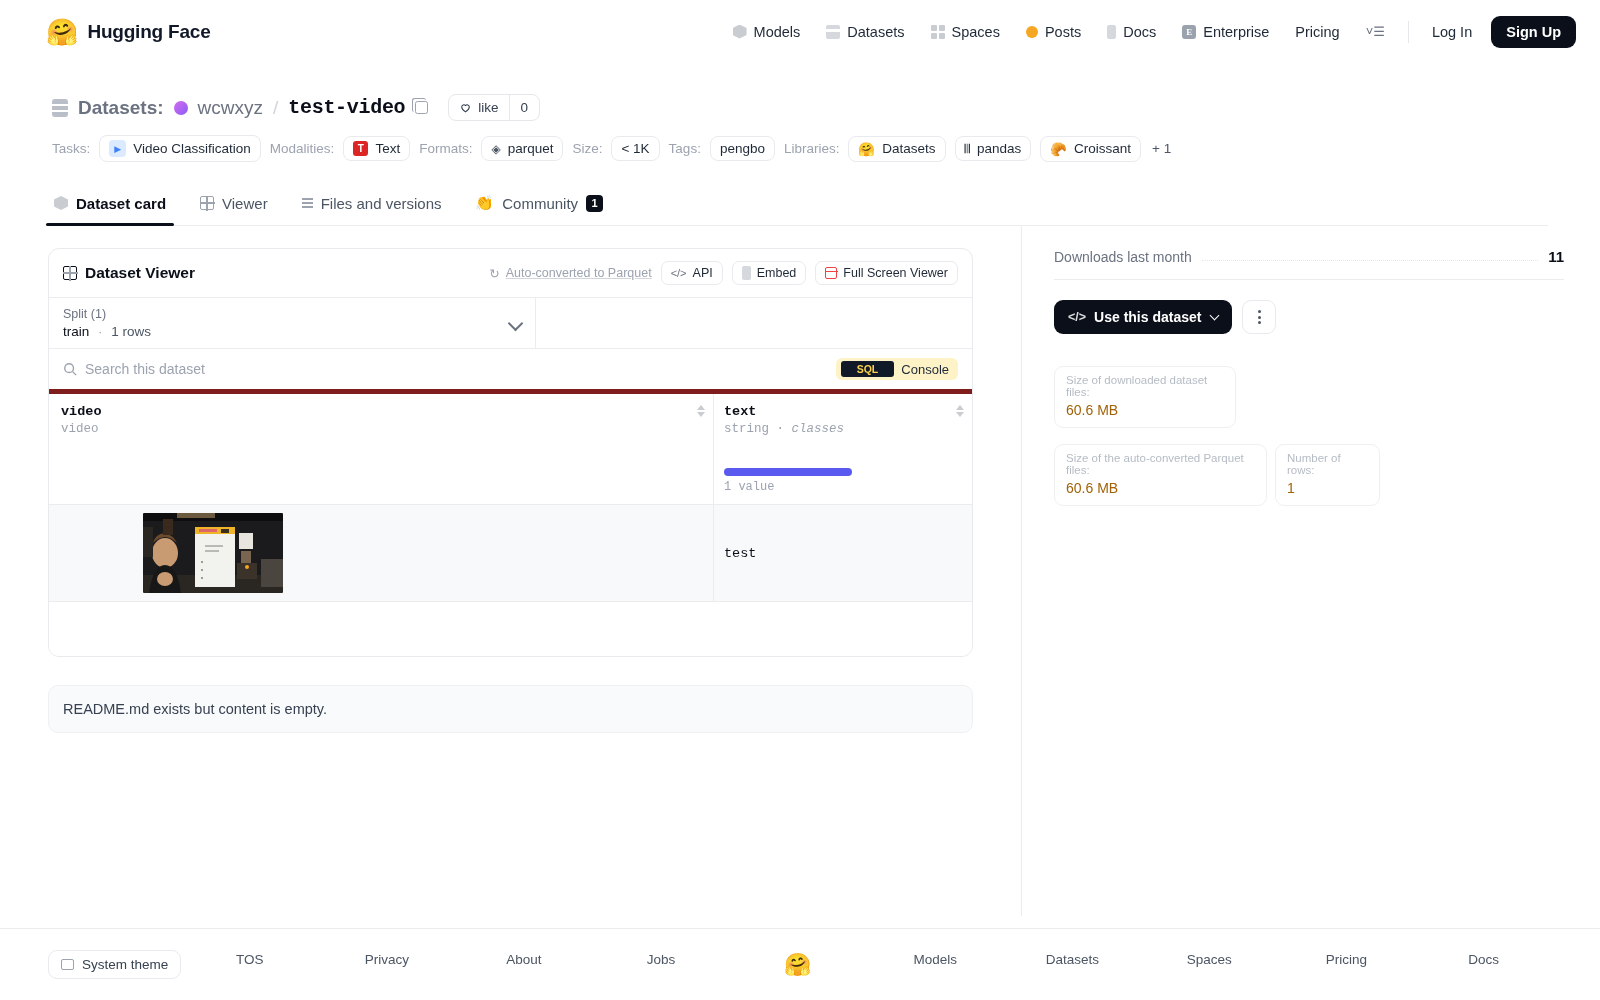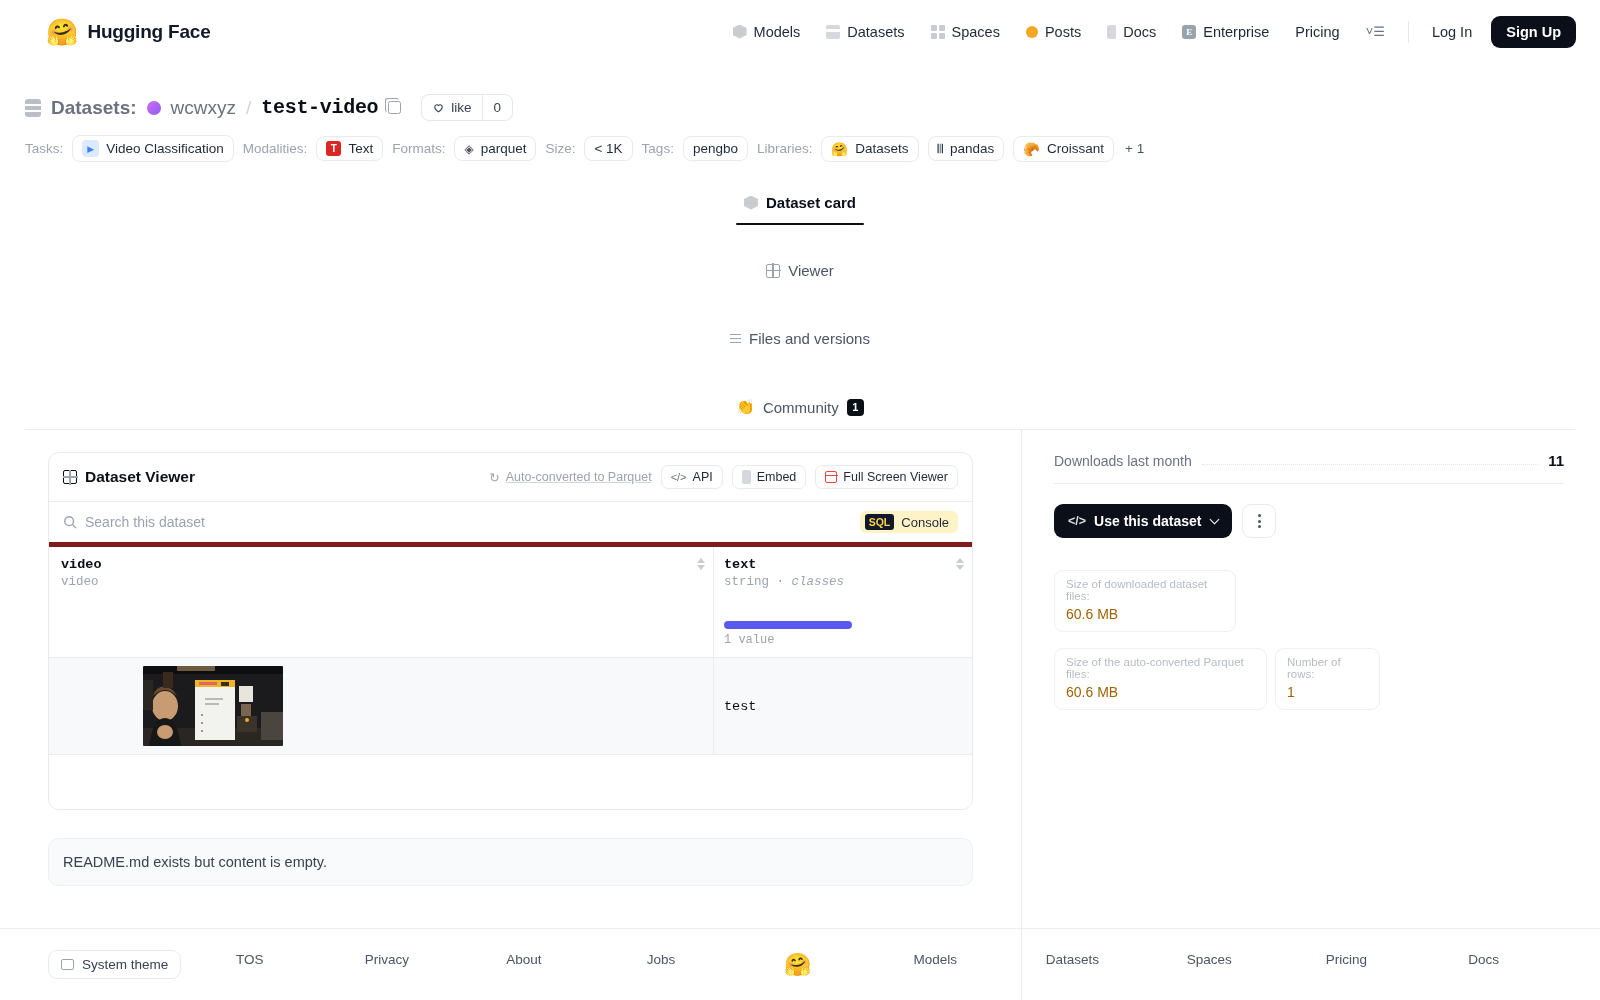--- a/index.html
+++ b/index.html
@@ -52,21 +52,21 @@
              color:#fff;font-size:9px;font-weight:700;display:flex;align-items:center;justify-content:center;
              font-family:"Liberation Serif", serif;}
   .nav-sep { width:1px; height:22px; background:#e5e7eb; margin: 0 10px; }
   .menu-ico { display:flex; flex-direction:column; gap:2px; align-items:flex-end; color:#6b7280; font-size: 13px;}
   .btn-signup {
     background:#0b0f19; color:#fff; font-size:14.5px; font-weight:600;
     padding:8px 15px; border-radius:9px; cursor:pointer; margin-left: 6px;
   }
 
   
-  .page { padding: 0 25px; }
+  .page { padding: 0 52px; }
   .ds-title-row { display:flex; align-items:center; gap:10px; margin-top: 30px; }
   .ds-icon { width:16px;height:18px;background:#b9bec7;border-radius:3px; position:relative;}
   .ds-icon::before{content:"";position:absolute;left:0;right:0;top:5px;height:2px;background:#fff;}
   .ds-icon::after{content:"";position:absolute;left:0;right:0;top:11px;height:2px;background:#fff;}
   .ds-label { font-size: 19px; font-weight:700; color:#6b7280; }
   .ds-avatar { width:14px;height:14px;border-radius:50%;
                background: linear-gradient(135deg,#d36cf0,#8b5cf6); }
   .ds-owner { font-size:19px; color:#6b7280; font-weight:400; }
   .ds-slash { font-size:19px; color:#d1d5db; }
   .ds-name { font-size:20px; font-weight:700; color:#0b0f19; letter-spacing:-0.3px;}
@@ -85,21 +85,21 @@
     padding:4px 9px; font-size:13.5px; color:#1f2937; cursor:pointer; white-space:nowrap;
   }
   .chip-ico-blue { width:17px;height:17px;border-radius:4px;background:#dbeafe;
                    display:flex;align-items:center;justify-content:center;font-size:9px;color:#3b82f6;}
   .chip-ico-red { width:15px;height:15px;border-radius:3px;background:#dc2626;
                   color:#fff;font-size:10px;font-weight:700;display:flex;align-items:center;justify-content:center;}
   .plus-more { font-size:13.5px; color:#4b5563; padding-left:2px; cursor:pointer; }
 
   
   .tabs { display:flex; align-items:center; gap:30px; margin-top: 24px;
-          border-bottom: 1px solid #ececec; flex-direction: column; }
+          border-bottom: 1px solid #ececec; }
   .tab { display:flex; align-items:center; gap:8px; font-size:15px; color:#4b5563;
          padding: 8px 2px 13px; cursor:pointer; position:relative; }
   .tab.active { color:#0b0f19; font-weight:700; }
   .tab.active::after { content:""; position:absolute; left:-6px; right:-6px; bottom:-1px;
                        height:2.5px; background:#0b0f19; border-radius:2px; }
   .grid-ico { width:14px;height:14px;border:1.5px solid #9ca3af;border-radius:2px;position:relative;}
   .grid-ico::before{content:"";position:absolute;left:-1.5px;right:-1.5px;top:5px;height:1.5px;background:#9ca3af;}
   .grid-ico::after{content:"";position:absolute;top:-1.5px;bottom:-1.5px;left:5px;width:1.5px;background:#9ca3af;}
   .files-ico { display:flex; flex-direction:column; gap:2.5px; }
   .files-ico i { display:block; width:11px; height:1.6px; background:#9ca3af; }
@@ -131,21 +131,21 @@
   .split-val .dotsep { color:#9ca3af; margin:0 5px; }
   .split-val .rows { color:#4b5563; }
   .chev { margin-left:auto; width:11px;height:11px;border-right:2px solid #6b7280;border-bottom:2px solid #6b7280;
           transform:rotate(45deg); }
 
   .search-row { display:flex; align-items:center; border-top:1px solid #ececec; padding: 9px 14px; }
   .search-row .ph { font-size:14px; color:#9ca3af; }
   .sql-console { margin-left:auto; display:flex; align-items:center; gap:7px;
                  background:#fef3c7; border-radius:6px; padding:3px 9px 3px 5px; cursor:pointer; }
   .sql-badge { background:#111827; color:#fcd34d; font-size:10.5px; font-weight:700;
-               border-radius:3px; padding:2px 4px; font-family:"Liberation Sans",sans-serif;}
+               border-radius:3px; padding:2px 16px; font-family:"Liberation Sans",sans-serif;}
   .sql-text { font-size:13px; color:#1f2937; }
 
   
   .tbl-head { display:flex; border-top:5px solid #7f1d1d; }
   .col-video { width:665px; border-right:1px solid #ececec; padding: 10px 12px; position:relative; }
   .col-text { flex:1; padding: 10px 10px; position:relative; }
   .col-name { font-size:13.5px; font-weight:700; color:#0b0f19; }
   .col-type { font-size:12.5px; color:#9ca3af; margin-top:3px; }
   .col-type em { font-style:italic; }
   .sorter { position:absolute; right:8px; top:11px; display:flex; flex-direction:column; gap:2px; }
@@ -362,20 +362,34 @@
             <span class="docs-ico"></span>
             <span>Embed</span>
           </span>
           <span class="mini-btn">
             <span class="fs-ico"></span>
             <span>Full Screen Viewer</span>
           </span>
         </div>
       </div>
 
+      <div class="split-row">
+        <div class="split-sel">
+          <div>
+            <div class="split-label">Split (1)</div>
+            <div class="split-val">
+              <span>train</span>
+              <span class="dotsep">·</span>
+              <span class="rows">1 rows</span>
+            </div>
+          </div>
+          <span class="chev"></span>
+        </div>
+        <div style="flex:1"></div>
+      </div>
 
       <div class="search-row">
         <svg width="14" height="14" viewBox="0 0 16 16" style="margin-right:8px">
           <circle cx="7" cy="7" r="5" fill="none" stroke="#9ca3af" stroke-width="1.6"></circle>
           <line x1="11" y1="11" x2="15" y2="15" stroke="#9ca3af" stroke-width="1.6"></line>
         </svg>
         <span class="ph">Search this dataset</span>
         <span class="sql-console">
           <span class="sql-badge">SQL</span>
           <span class="sql-text">Console</span>

